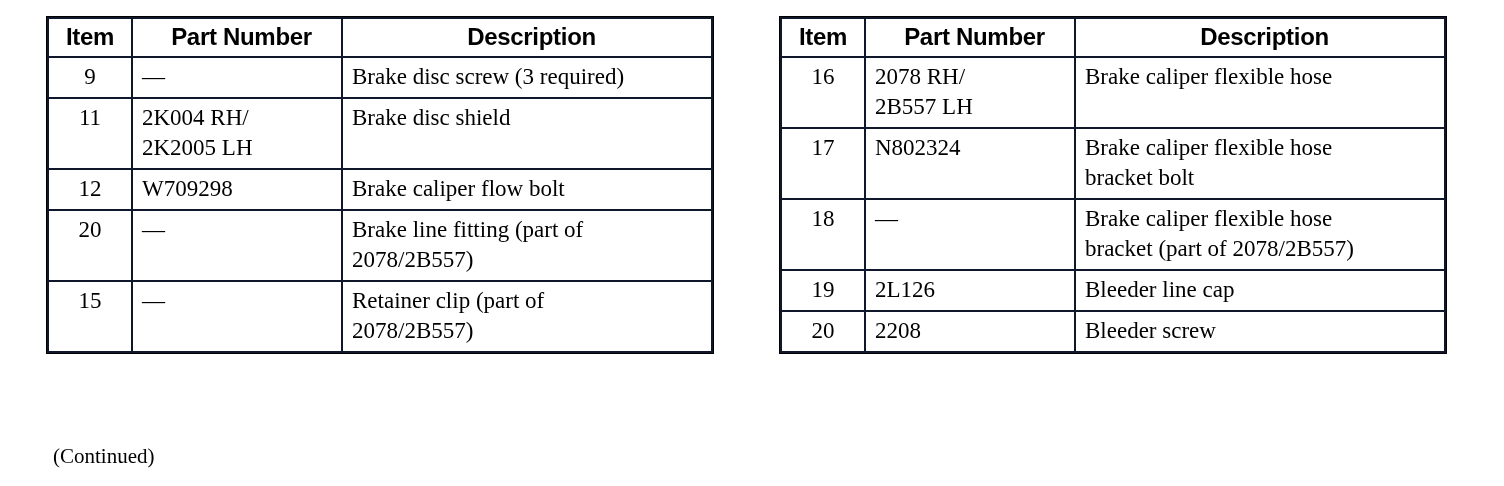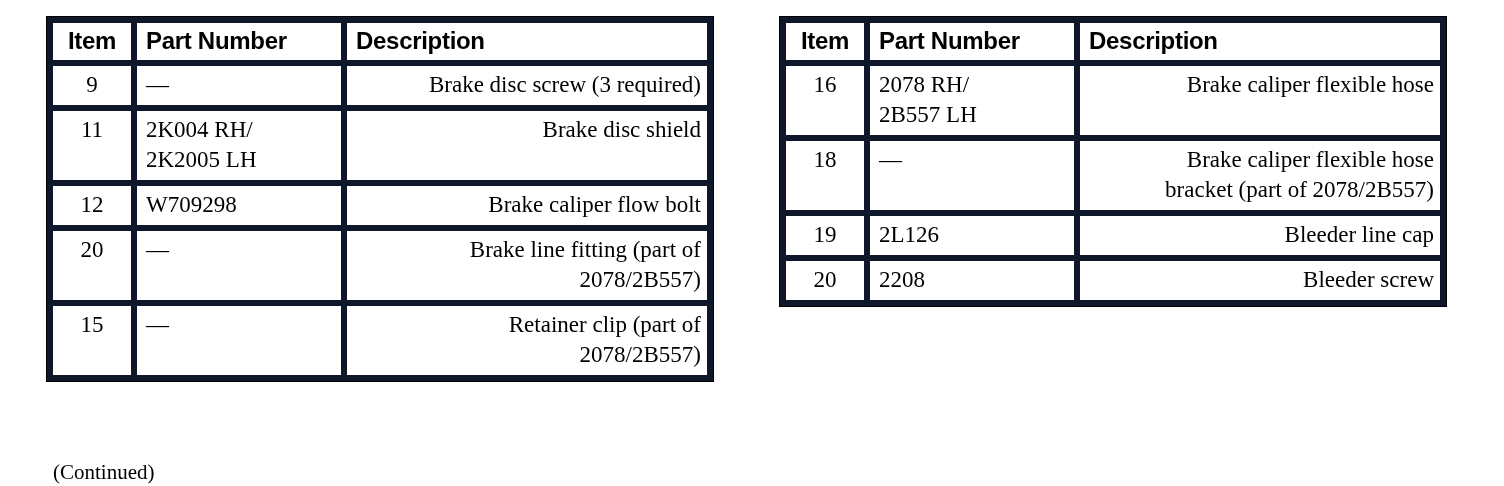--- a/index.html
+++ b/index.html
@@ -37,21 +37,21 @@
   }
   
   #table-right {
     left: 780px;
     top: 17px;
     width: 666px;
   }
 
   .parts-table td,
   .parts-table th {
-    border: 6px solid #0f172a;
+    border: 2px solid #0f172a;
     padding: 0;
     vertical-align: top;
     background: #ffffff;
   }
 
   
   .parts-table {
     outline: 1px solid #000000;
     outline-offset: 0px;
   }
@@ -60,21 +60,21 @@
   .col-part    { width: 210px; }
   .col-desc    { width: auto; }
 
   .parts-table thead th {
     font-family: "Liberation Sans", "DejaVu Sans", sans-serif;
     font-weight: bold;
     font-size: 24px;
     line-height: 34px;
     height: 34px;
     letter-spacing: -0.3px;
-    text-align: left;
+    text-align: center;
     padding: 1px 0 2px 9px;
     white-space: nowrap;
   }
   .parts-table thead th.th-item {
     text-align: center;
     padding-left: 0;
   }
 
   .parts-table tbody td {
     font-family: "Liberation Serif", "DejaVu Serif", serif;
@@ -86,40 +86,38 @@
     text-align: center;
     padding-left: 0;
     padding-right: 0;
     white-space: nowrap;
   }
   .parts-table tbody td.cell-part {
     white-space: pre-line;
   }
   .parts-table tbody td.cell-desc {
     white-space: pre-line;
-    text-align: right;
   }
 
   .dash {
     font-family: "Liberation Serif", "DejaVu Serif", serif;
   }
 
   
   .r-tall  { height: 68px; }
   .r-short { height: 38px; }
 
   #continued-note {
     position: absolute;
     left: 53px;
     top: 443px;
     font-family: "Liberation Serif", "DejaVu Serif", serif;
     font-size: 21px;
     line-height: 26px;
     white-space: nowrap;
-    margin-top: 16px;
   }
 </style>
 </head>
 <body>
 
 <div class="page">
 
   <table class="parts-table" id="table-left">
     <colgroup>
       <col class="col-item">
@@ -179,20 +177,26 @@
       </tr>
     </thead>
     <tbody>
       <tr class="r-tall">
         <td class="cell-item">16</td>
         <td class="cell-part">2078 RH/
 2B557 LH</td>
         <td class="cell-desc">Brake caliper flexible hose</td>
       </tr>
       <tr class="r-tall">
+        <td class="cell-item">17</td>
+        <td class="cell-part">N802324</td>
+        <td class="cell-desc">Brake caliper flexible hose
+bracket bolt</td>
+      </tr>
+      <tr class="r-tall">
         <td class="cell-item">18</td>
         <td class="cell-part dash">—</td>
         <td class="cell-desc">Brake caliper flexible hose
 bracket (part of 2078/2B557)</td>
       </tr>
       <tr class="r-short">
         <td class="cell-item">19</td>
         <td class="cell-part">2L126</td>
         <td class="cell-desc">Bleeder line cap</td>
       </tr>

